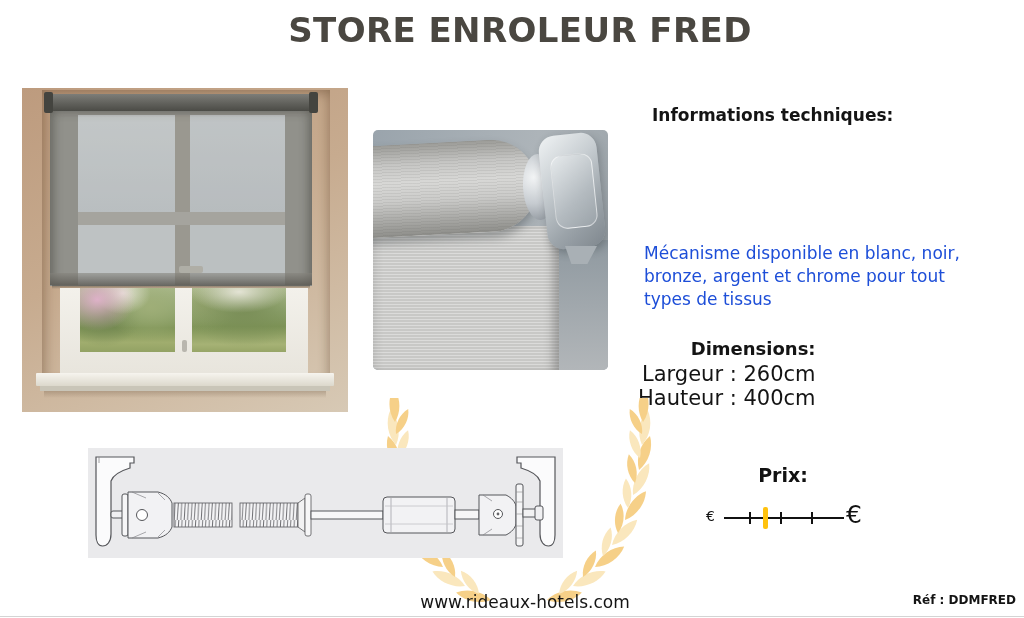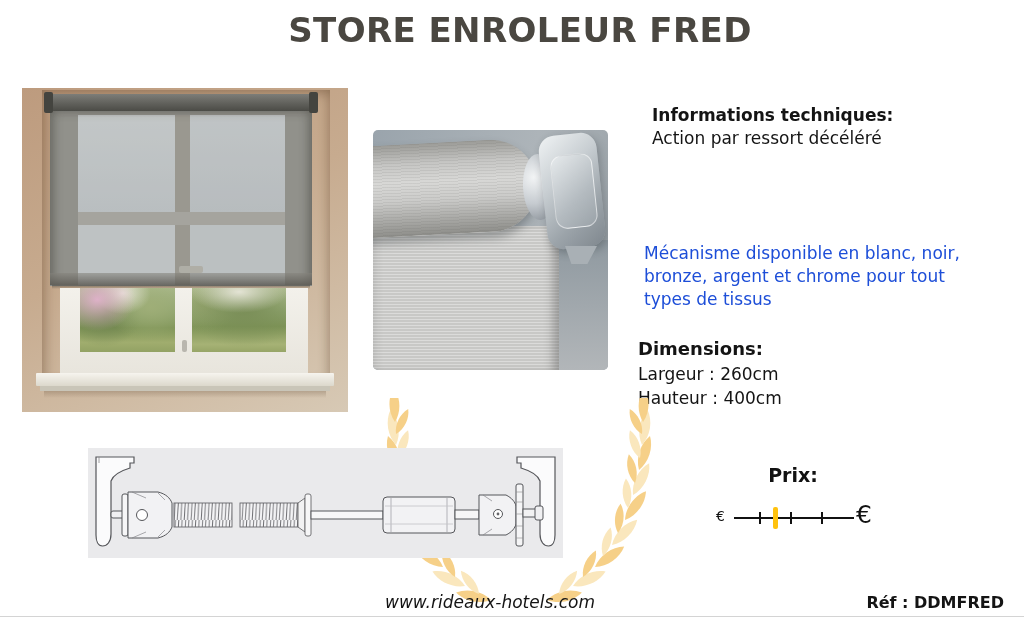--- a/index.html
+++ b/index.html
@@ -92,43 +92,43 @@
     background:linear-gradient(140deg,#e6eaec 0%,#b4bbc0 60%,#9aa2a8 100%); }
   .pr-cap-foot { position:absolute; left:192px; top:116px; width:32px; height:18px; background:#a9b0b5;
     clip-path:polygon(0 0, 100% 0, 70% 100%, 20% 100%); }
 
   
   .info-block { position:absolute; left:641px; top:104px; color:#141414;margin-left:11px; }
   .info-heading { font-size:17px; font-weight:bold; line-height:23px; }
   .info-line { font-size:17px; line-height:23px; }
   .info-paragraph { position:absolute; left:644px; top:242px; width:340px;
     font-size:17px; line-height:23px; color:#1d4ed8; }
-  .dim-block { position:absolute; left:638px; top:336px; color:#141414; }
+  .dim-block { position:absolute; left:638px; top:336px; color:#141414;text-align:right; }
   .dim-heading { font-size:18px; font-weight:bold; line-height:26px; }
-  .dim-line { font-size:17px; line-height:24px; }
-
-  
-  .price-block { position:absolute; left:700px; top:464px; width:178px; height:72px; color:#111;margin-left:10px; }
+  .dim-line { font-size:21px; line-height:24px; }
+
+  
+  .price-block { position:absolute; left:700px; top:464px; width:178px; height:72px; color:#111; }
   .price-label { position:absolute; left:0; top:0; width:166px; text-align:center;
     font-size:19px; font-weight:bold; }
   .price-scale { position:absolute; left:0; top:34px; width:178px; height:38px; }
   .euro-min { position:absolute; left:6px; top:10px; font-size:14px; }
   .euro-max { position:absolute; left:146px; top:2px; font-size:25px; }
   .scale-line { position:absolute; left:24px; top:19px; width:120px; height:2px; background:#111; }
   .scale-tick { position:absolute; top:14px; width:2px; height:12px; background:#111; }
   .tick-1 { left:49px; } .tick-2 { left:80px; } .tick-3 { left:111px; }
   .scale-marker { position:absolute; left:63px; top:9px; width:5px; height:22px;
     background:#ffc20e; border-radius:2px; }
 
   
   .watermark { position:absolute; left:378px; top:398px; width:282px; height:212px; z-index:1; }
   .tech-drawing { position:absolute; left:88px; top:448px; width:475px; height:110px; z-index:2; }
-  .footer-website { position:absolute; left:385px; top:592px; width:250px; text-align:left;
-    font-size:17px; color:#141414; z-index:3;font-style:italic; }
-  .footer-ref { position:absolute; right:20px; top:593px; font-size:16px; font-weight:bold;
+  .footer-website { position:absolute; left:400px; top:592px; width:250px; text-align:center;
+    font-size:17px; color:#141414; z-index:3; }
+  .footer-ref { position:absolute; right:8px; top:593px; font-size:12px; font-weight:bold;
     color:#141414; z-index:3;text-align:center; }
   .bottom-edge { position:absolute; left:0; bottom:1px; width:100%; height:1px; background:#d4d4d4; }
 </style>
 </head>
 <body>
 
 <div class="page">
 
   <div class="title">STORE ENROLEUR FRED</div>
 
@@ -162,21 +162,20 @@
     <div class="pr-fabric"></div>
     <div class="pr-roll"></div>
     <div class="pr-hub"></div>
     <div class="pr-cap"></div>
     <div class="pr-cap-inner"></div>
     <div class="pr-cap-foot"></div>
   </div>
 
   <div class="info-block">
     <div class="info-heading">Informations techniques:</div>
-    <div class="info-line">Action par ressort décéléré</div>
   </div>
   <div class="info-paragraph">Mécanisme disponible en blanc, noir, bronze, argent et chrome pour tout types de tissus</div>
 
   <div class="dim-block">
     <div class="dim-heading">Dimensions:</div>
     <div class="dim-line">Largeur : 260cm</div>
     <div class="dim-line">Hauteur : 400cm</div>
   </div>
 
   <svg class="watermark" viewBox="0 0 280 212" xmlns="http://www.w3.org/2000/svg" aria-hidden="true">

